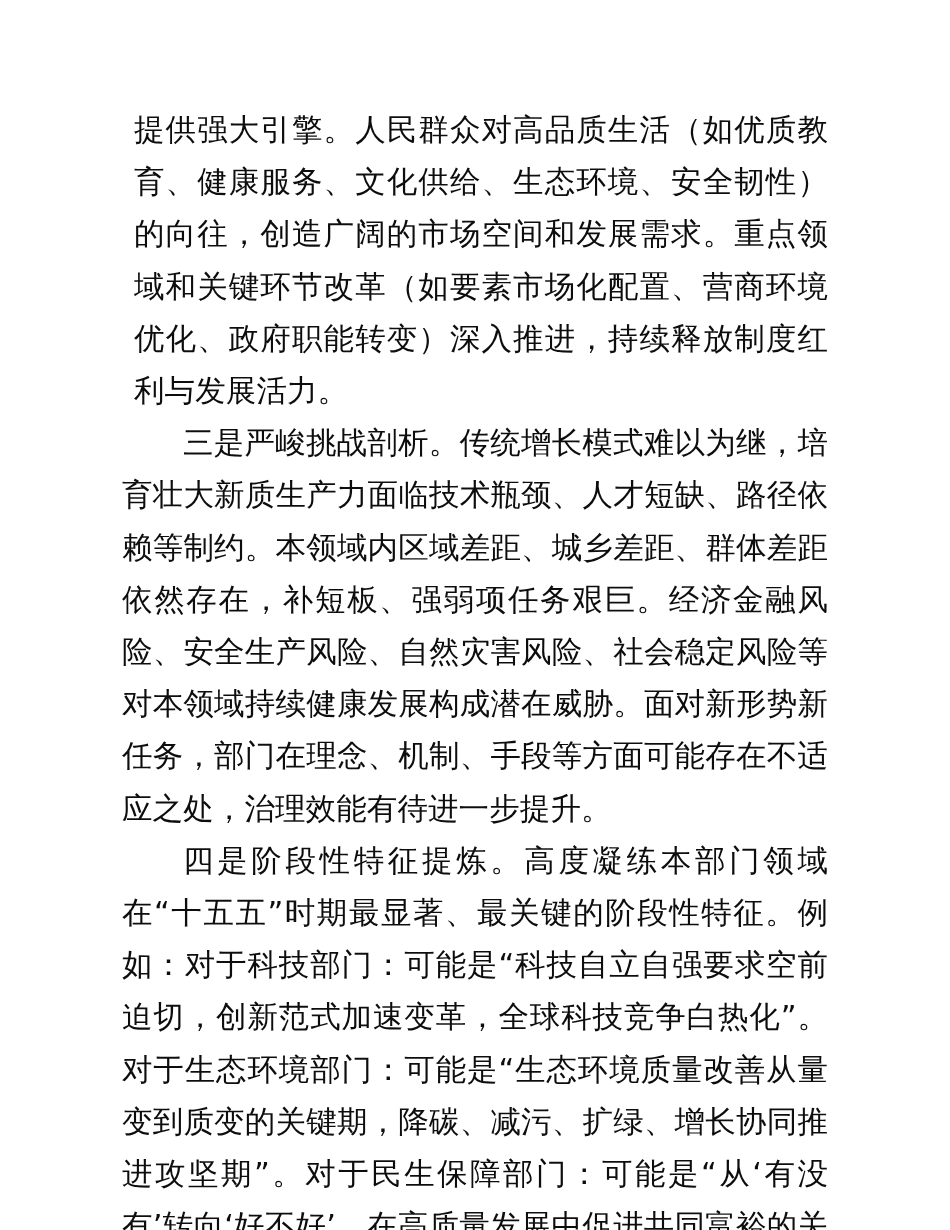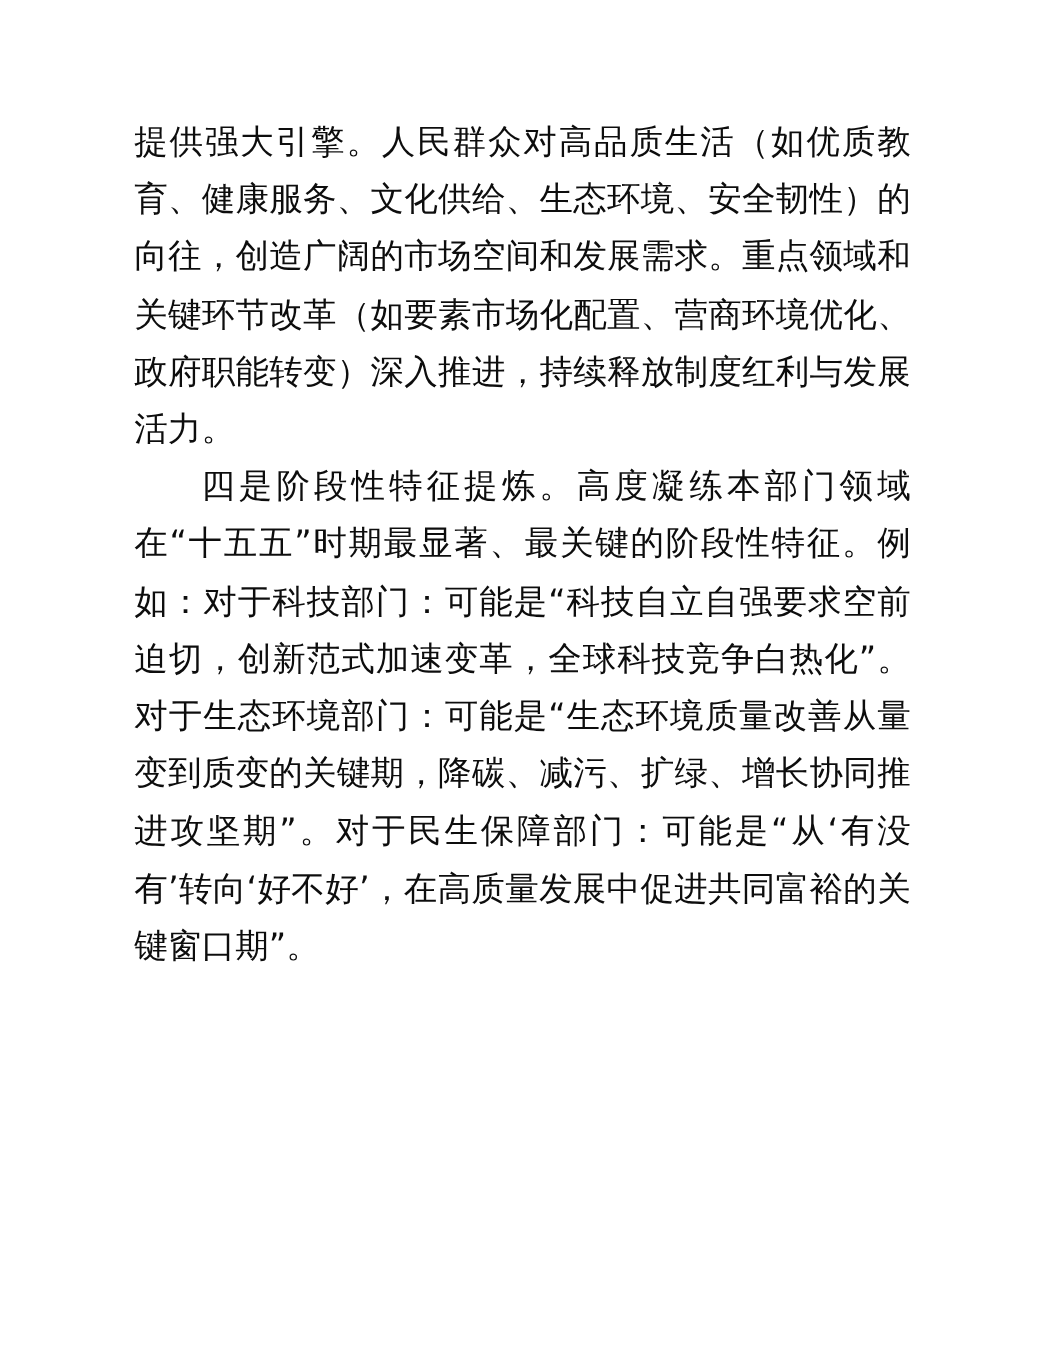--- a/index.html
+++ b/index.html
@@ -39,27 +39,29 @@
   }
   .para + .para {
     margin-top: 0;
   }
   .indent {
     text-indent: 61px;
   }
   
   .cont {
     text-indent: 0;
+    margin-left: 12px;
   }
 </style>
 </head>
 <body>
 
 <div id="page">
   <div id="doc-body">
 
     <p class="para cont">提供强大引擎。人民群众对高品质生活（如优质教育、健康服务、文化供给、生态环境、安全韧性）的向往，创造广阔的市场空间和发展需求。重点领域和关键环节改革（如要素市场化配置、营商环境优化、政府职能转变）深入推进，持续释放制度红利与发展活力。</p>
 
+    <p class="para indent">三是严峻挑战剖析。传统增长模式难以为继，培育壮大新质生产力面临技术瓶颈、人才短缺、路径依赖等制约。本领域内区域差距、城乡差距、群体差距依然存在，补短板、强弱项任务艰巨。经济金融风险、安全生产风险、自然灾害风险、社会稳定风险等对本领域持续健康发展构成潜在威胁。面对新形势新任务，部门在理念、机制、手段等方面可能存在不适应之处，治理效能有待进一步提升。</p>
 
     <p class="para indent">四是阶段性特征提炼。高度凝练本部门领域在“十五五”时期最显著、最关键的阶段性特征。例如：对于科技部门：可能是“科技自立自强要求空前迫切，创新范式加速变革，全球科技竞争白热化”。对于生态环境部门：可能是“生态环境质量改善从量变到质变的关键期，降碳、减污、扩绿、增长协同推进攻坚期”。对于民生保障部门：可能是“从‘有没有’转向‘好不好’，在高质量发展中促进共同富裕的关键窗口期”。</p>
 
   </div>
 </div>
 
 </body></html>

